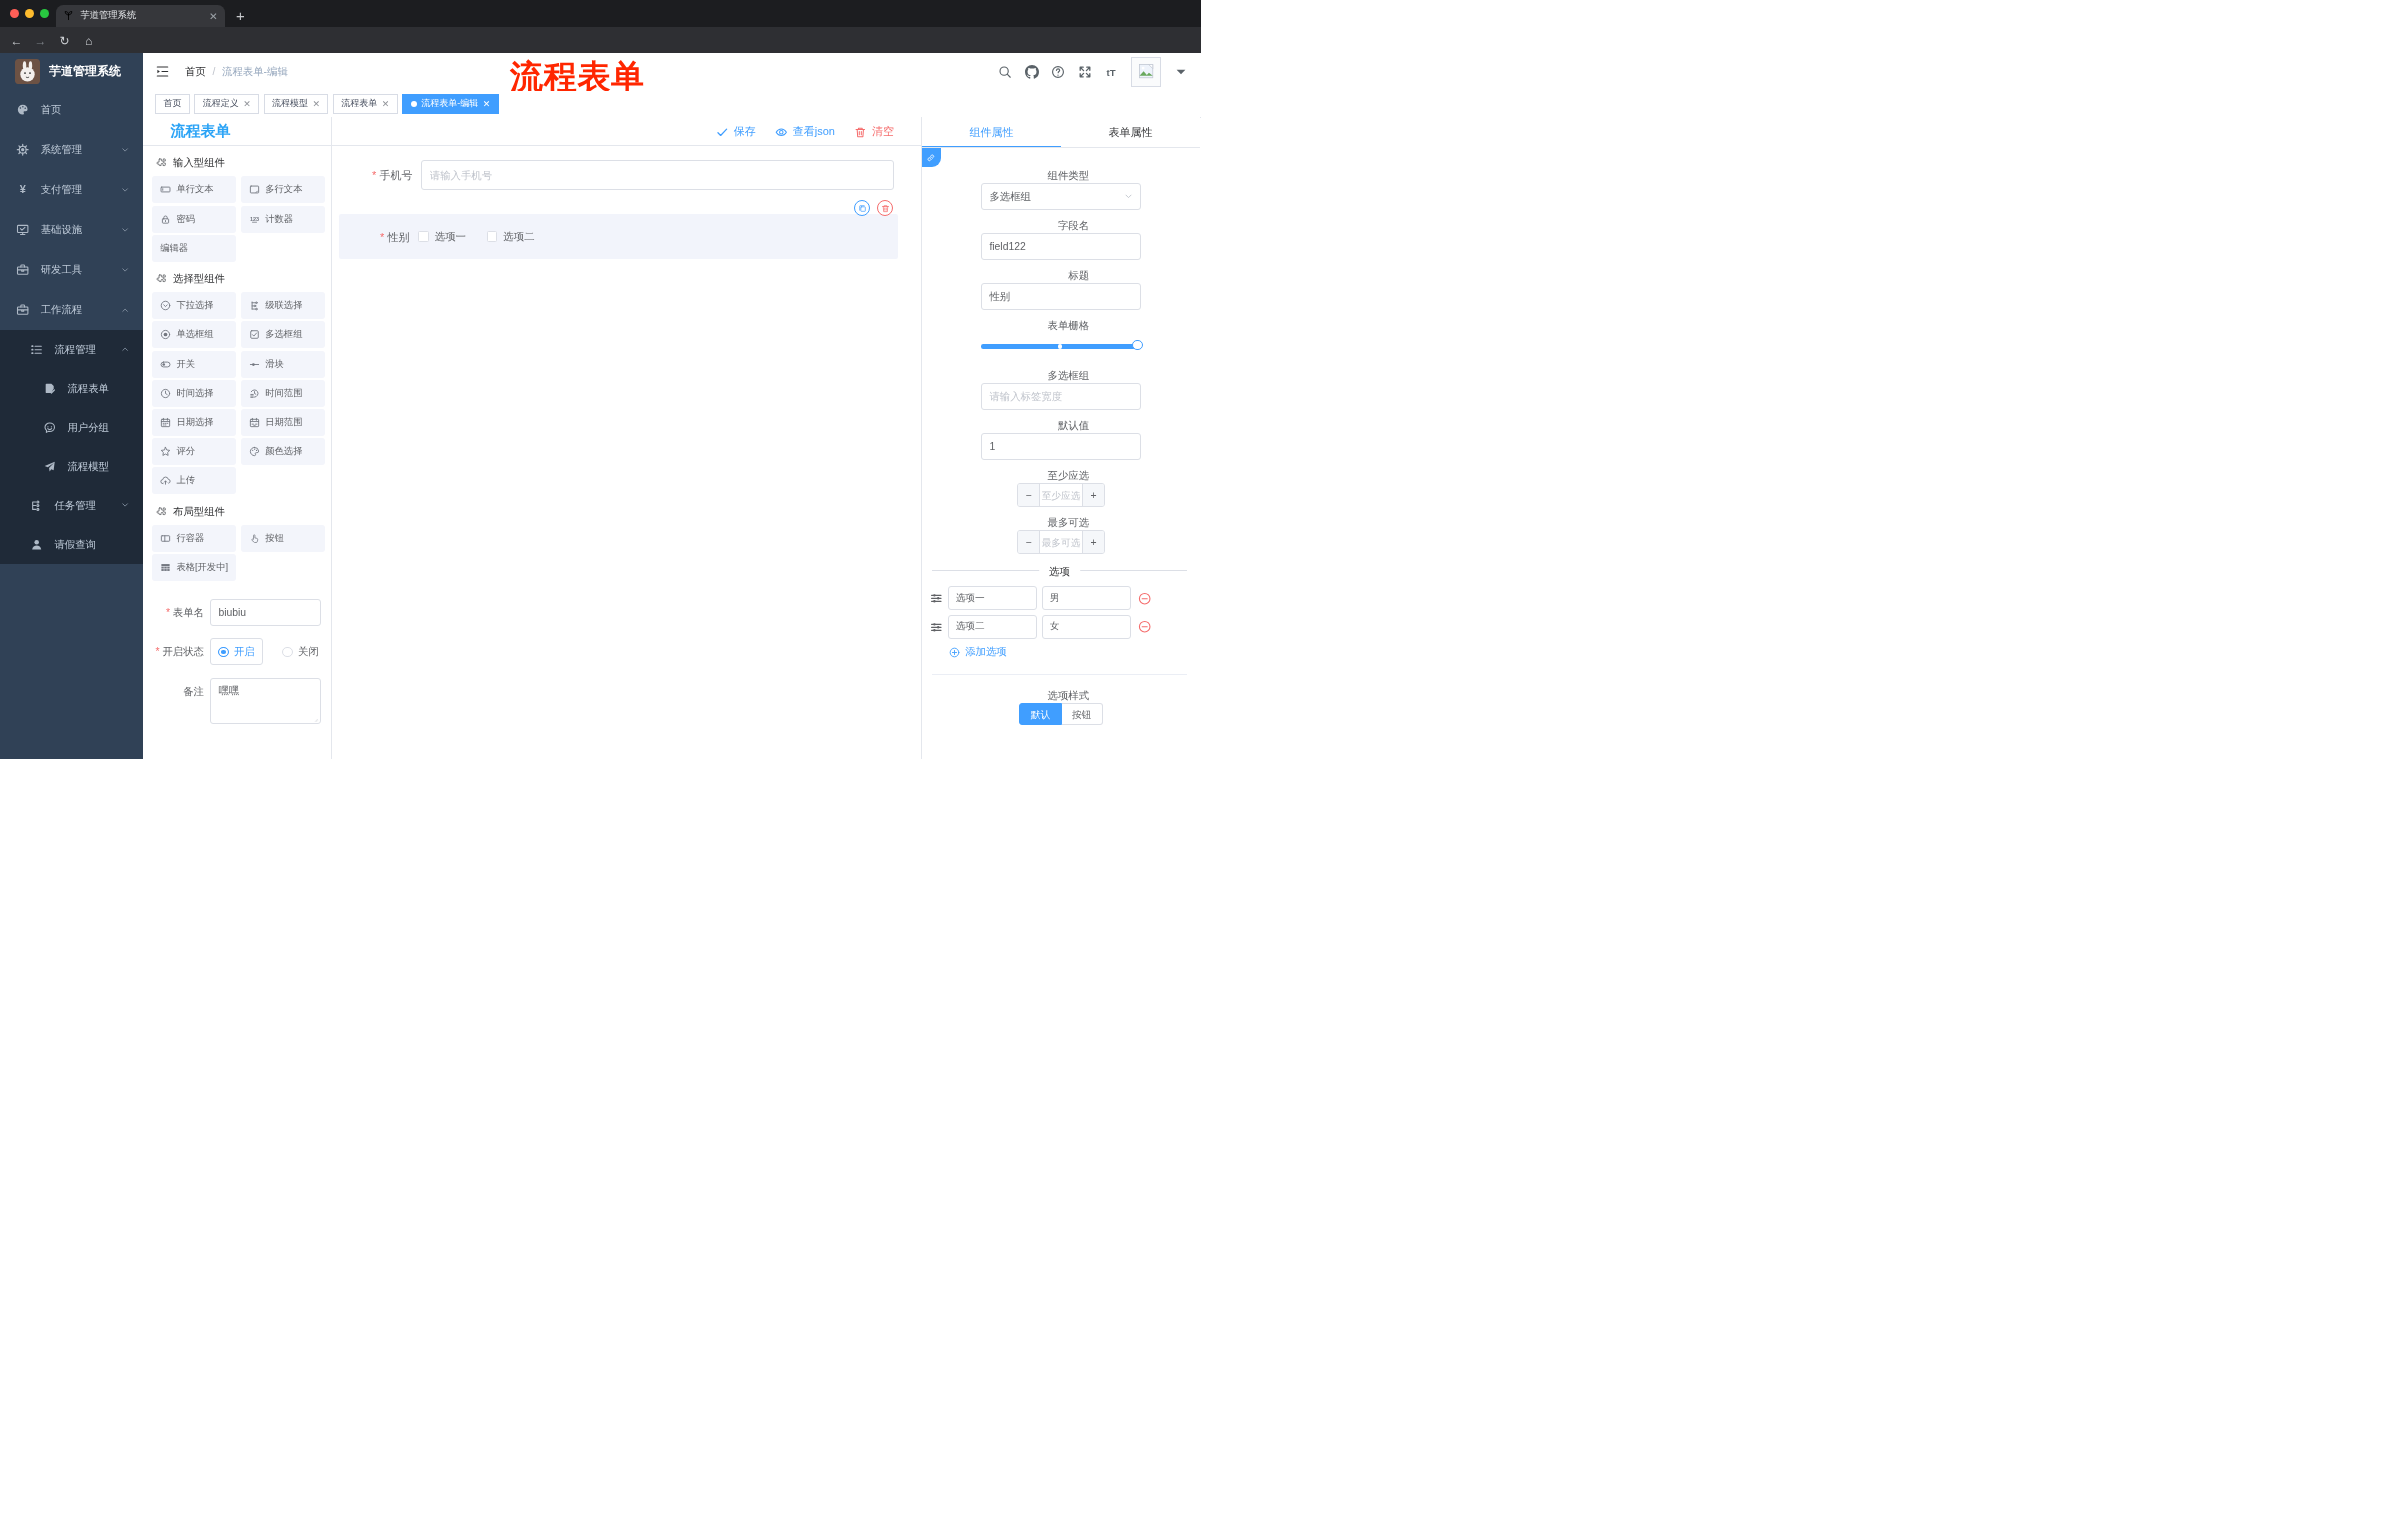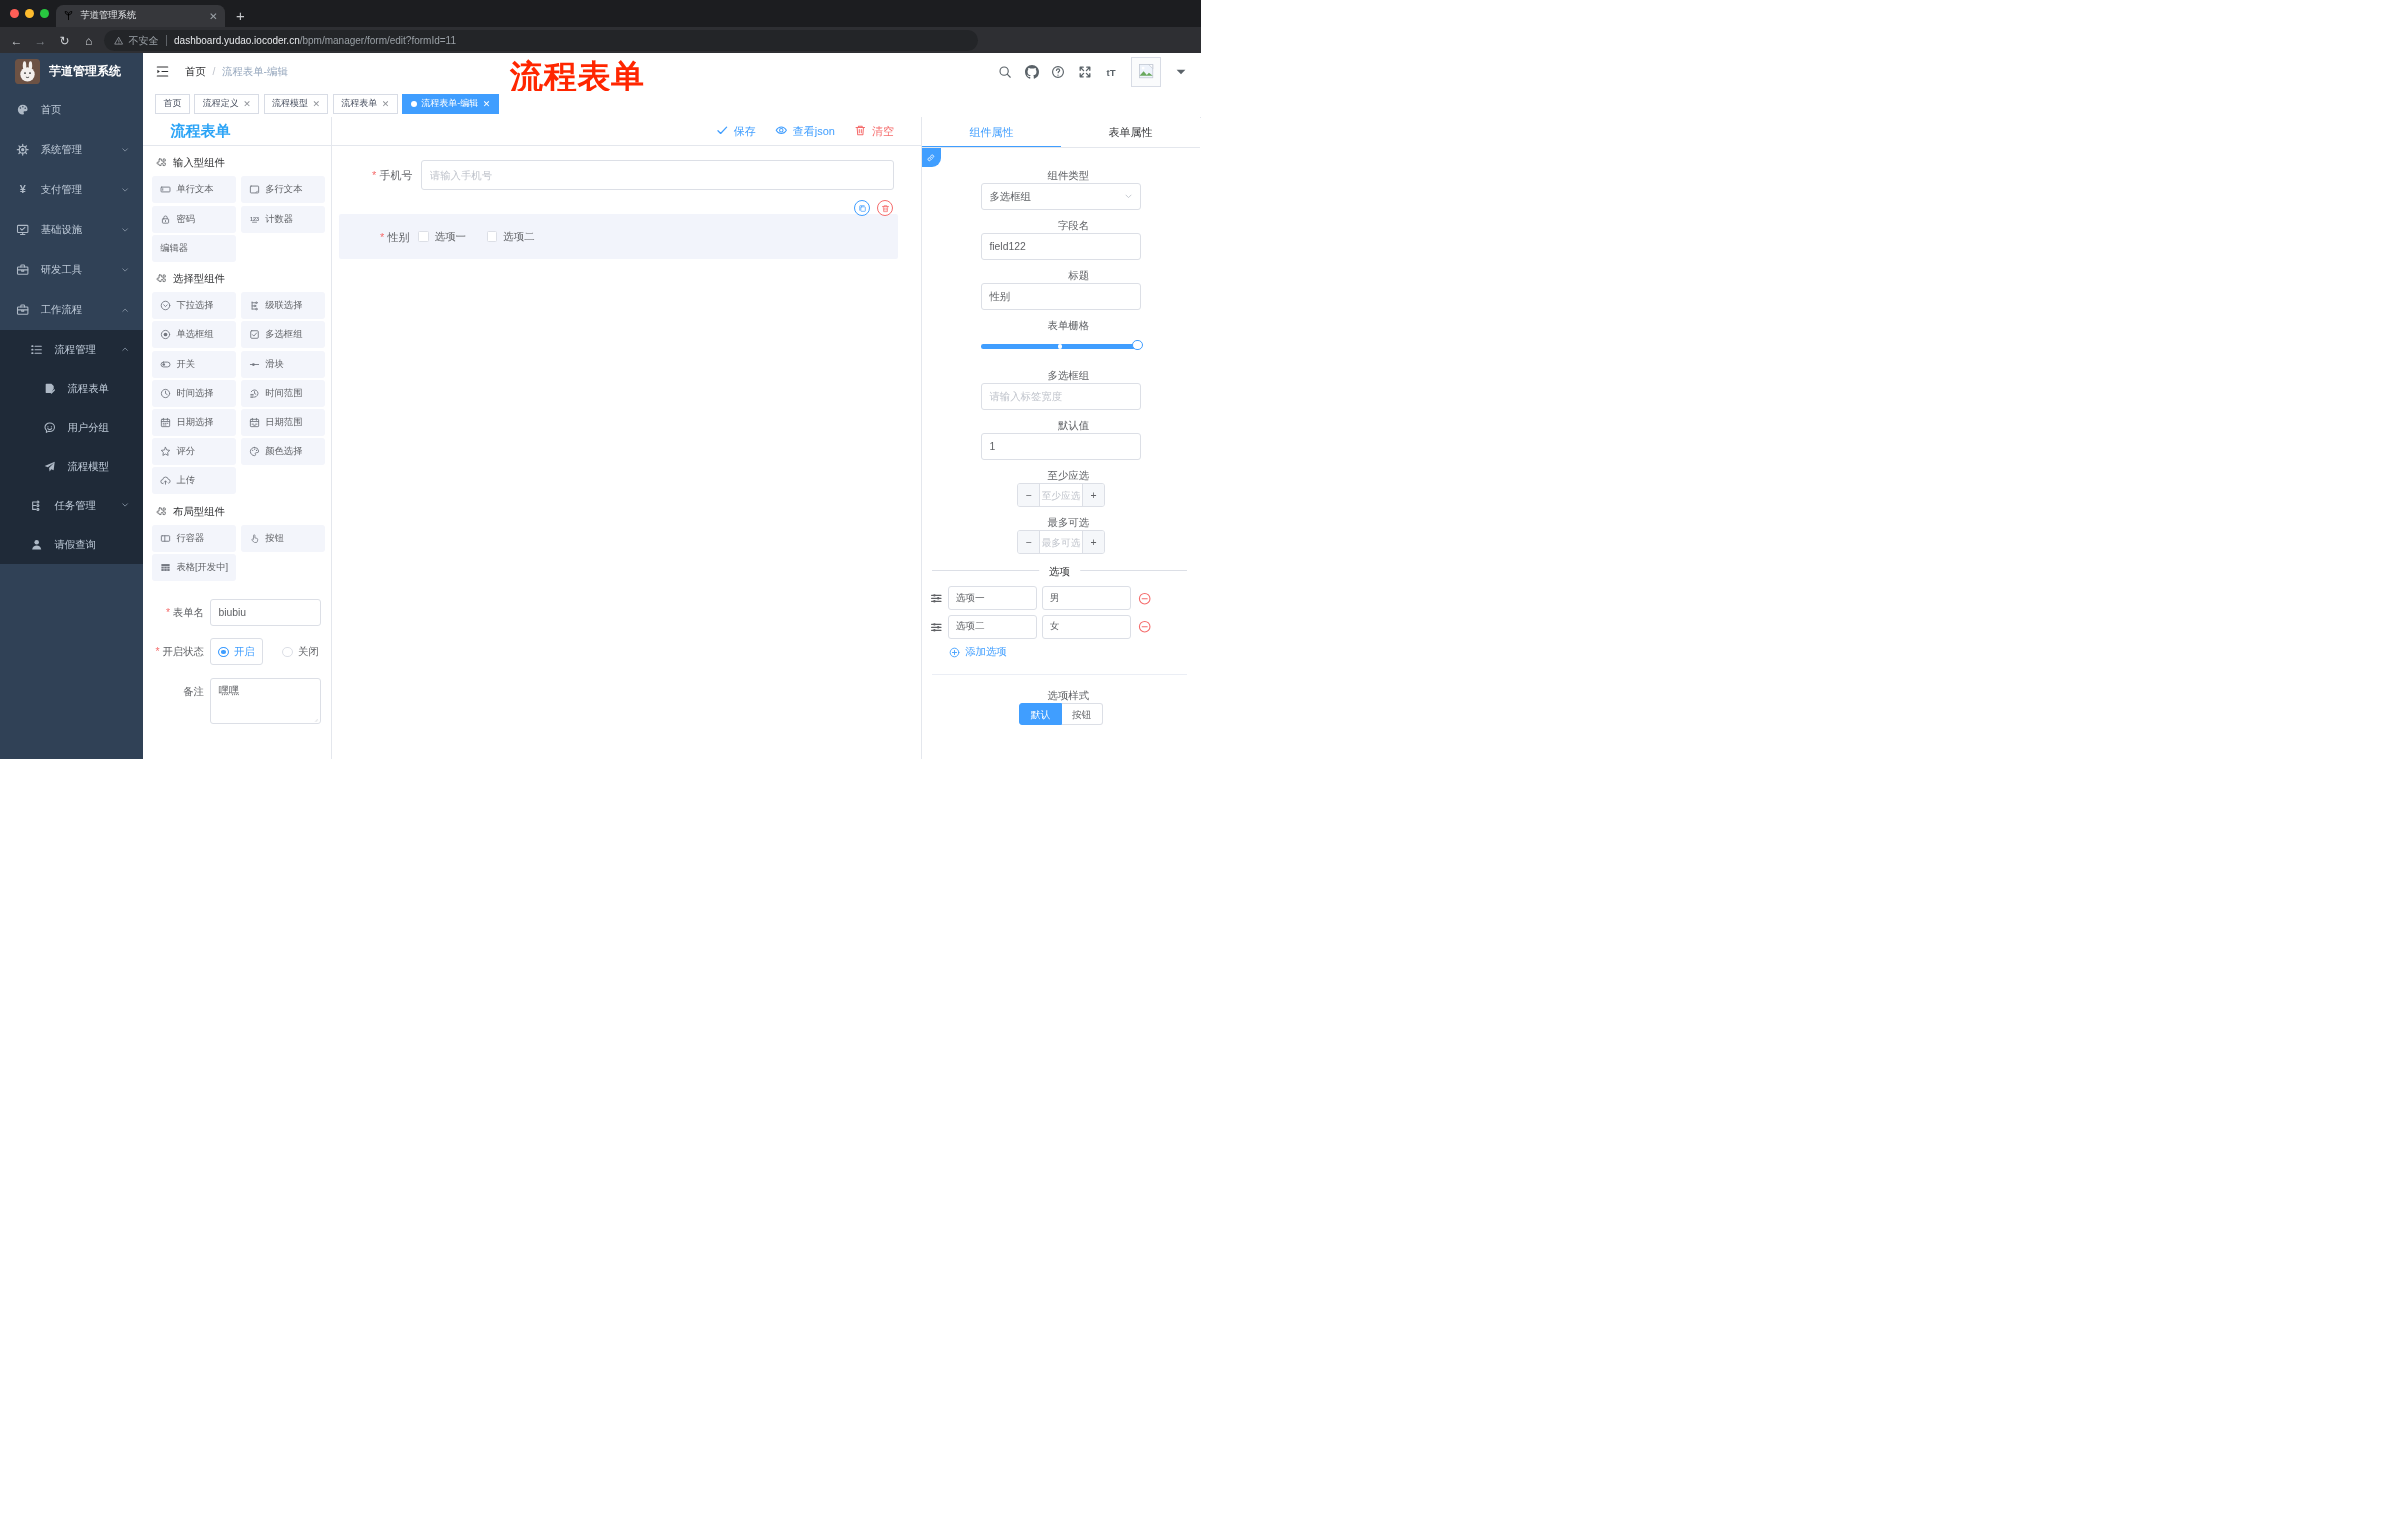--- a/index.html
+++ b/index.html
@@ -105,21 +105,21 @@
   .radio.sel .rb { background:#409eff; box-shadow:inset 0 0 0 1.9px #fff; border-color:#409eff; }
   .radio.sel { color:#409eff; }
   .ta { width:111px; height:46px; border:0.7px solid #dcdfe6; border-radius:3px; padding:4.5px 7.4px;
     font-size:10.4px; color:#606266; resize:none; font-family:"Liberation Sans",sans-serif; outline:none; }
   .ta-wrap { position:relative; }
   .ta-corner { position:absolute; right:2.2px; bottom:4.5px; width:6.7px; height:6.7px; color:#b6bac2; }
 
   
   .canvas { position:absolute; left:331px; top:117px; width:590px; bottom:0; background:#fff; border-left:0.7px solid #e4e7ed; }
   .cv-head { height:29px; border-bottom:0.7px solid #e4e7ed; display:flex; justify-content:flex-end; align-items:center; gap:19.3px; padding-right:27px; }
-  .tool { display:flex; align-items:flex-start; gap:5.2px; font-size:11px; color:#409eff; cursor:pointer; }
+  .tool { display:flex; align-items:flex-end; gap:5.2px; font-size:11px; color:#409eff; cursor:pointer; }
   .tool .ic { width:12.6px; height:12.6px; }
   .tool.danger { color:#f56c6c; }
   .cv-body { position:relative; }
   .fieldrow { position:absolute; left:7.4px; top:14px; display:flex; }
   .f-lab { width:82px; text-align:right; padding-right:9px; line-height:30px; font-size:11px; color:#606266; white-space:nowrap; }
   .phone-inp { width:473px; height:30px; }
   .sel-block { position:absolute; left:7.4px; top:68px; width:559px; height:45px; background:#f2f4fb; border-radius:2.2px; display:flex; align-items:center; }
   .sel-block .f-lab { width:79px; }
   .cbx { display:flex; align-items:center; gap:6px; margin-right:21px; font-size:10.4px; color:#606266; }
   .cbx .box { width:10.4px; height:10.4px; border:0.7px solid #dcdfe6; border-radius:1.5px; background:#fff; }
@@ -199,31 +199,20 @@
       </div>
       <div class="newtab">+</div>
     </div>
     <div class="toolbar">
       <div class="nav-wrap">
         <span class="navbtn">←</span>
         <span class="navbtn dim">→</span>
         <span class="navbtn">↻</span>
         <span class="navbtn">⌂</span>
       </div>
-      <div class="urlpill">
-        <span class="ic warn">
-            <svg viewBox="0 0 16 16" fill="none" stroke="currentColor" stroke-width="1.3" stroke-linecap="round" stroke-linejoin="round">
-              <path d="M8 2.6L14.2 13.4H1.8z"></path>
-              <path d="M8 6.6v3.2M8 11.8v.2"></path>
-            </svg>
-          </span>
-        <span>不安全</span>
-        <span class="sep"></span>
-        <span><span class="host">dashboard.yudao.iocoder.cn</span><span>/bpm/manager/form/edit?formId=11</span></span>
-      </div>
       <div class="chrome-right">
         <span class="ic ckey">
             <svg viewBox="0 0 16 16" fill="none" stroke="currentColor" stroke-width="1.3" stroke-linecap="round" stroke-linejoin="round">
               <circle cx="4.8" cy="8" r="2.7"></circle>
               <path d="M7.5 8H14M11.3 8v2.4M13.2 8v1.7"></path>
             </svg>
           </span>
         <span class="ic cstar">
             <svg viewBox="0 0 16 16" fill="none" stroke="currentColor" stroke-width="1.3" stroke-linecap="round" stroke-linejoin="round">
               <path d="M8 1.9l1.9 3.9 4.3.6-3.1 3 .7 4.3L8 11.7l-3.8 2 .7-4.3-3.1-3 4.3-.6z"></path>

